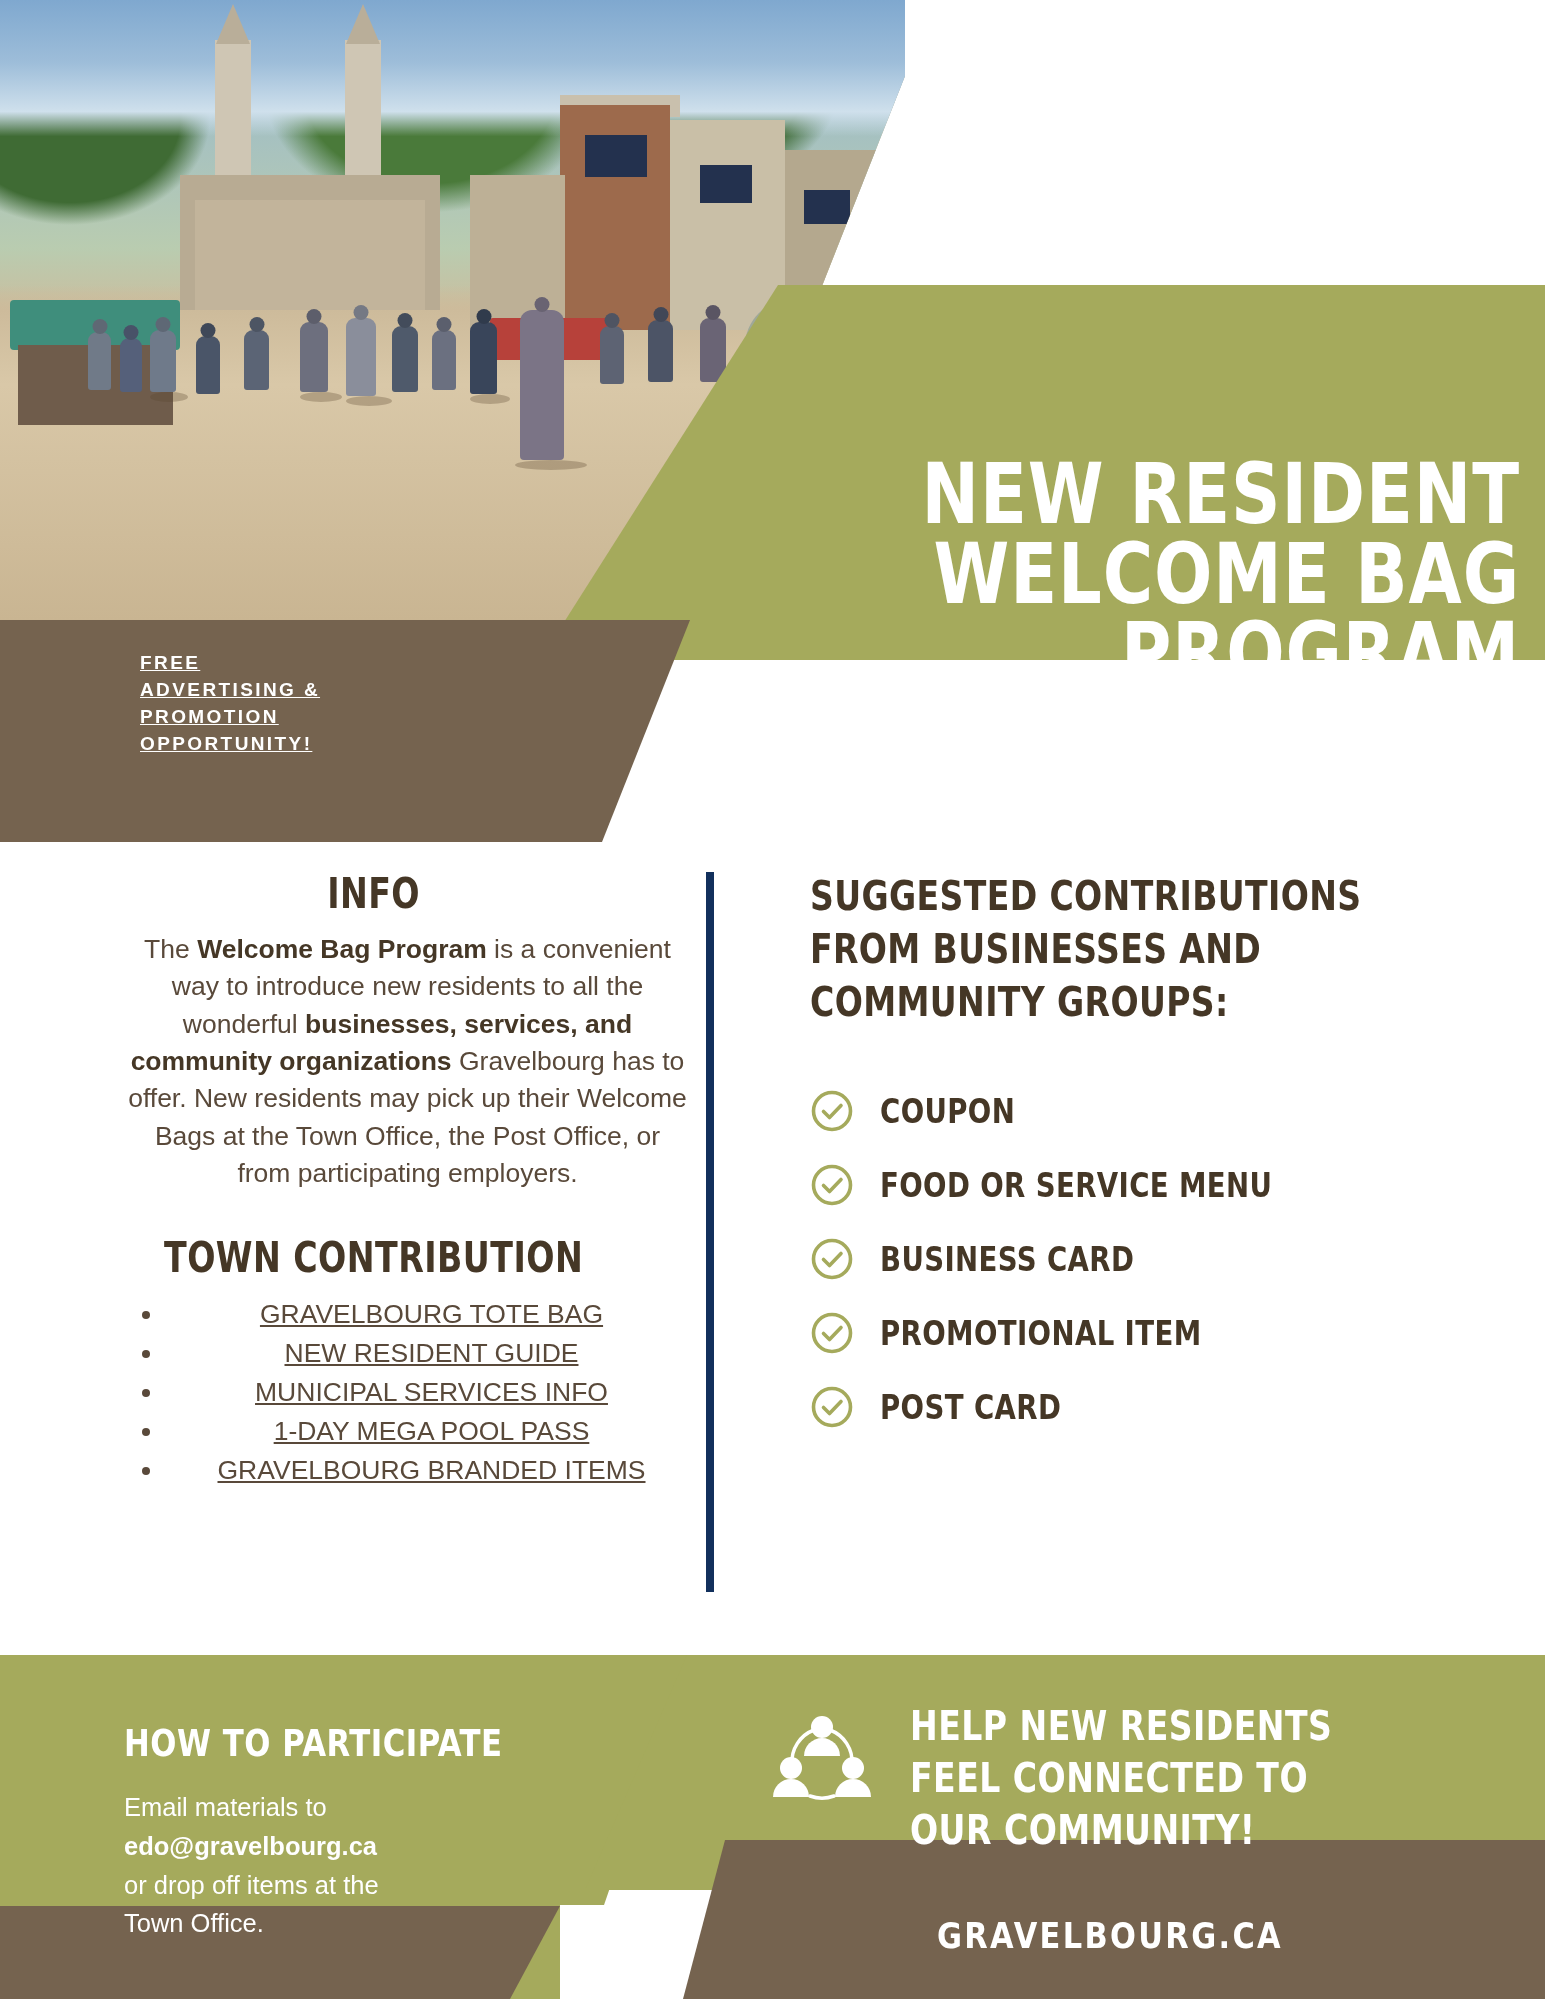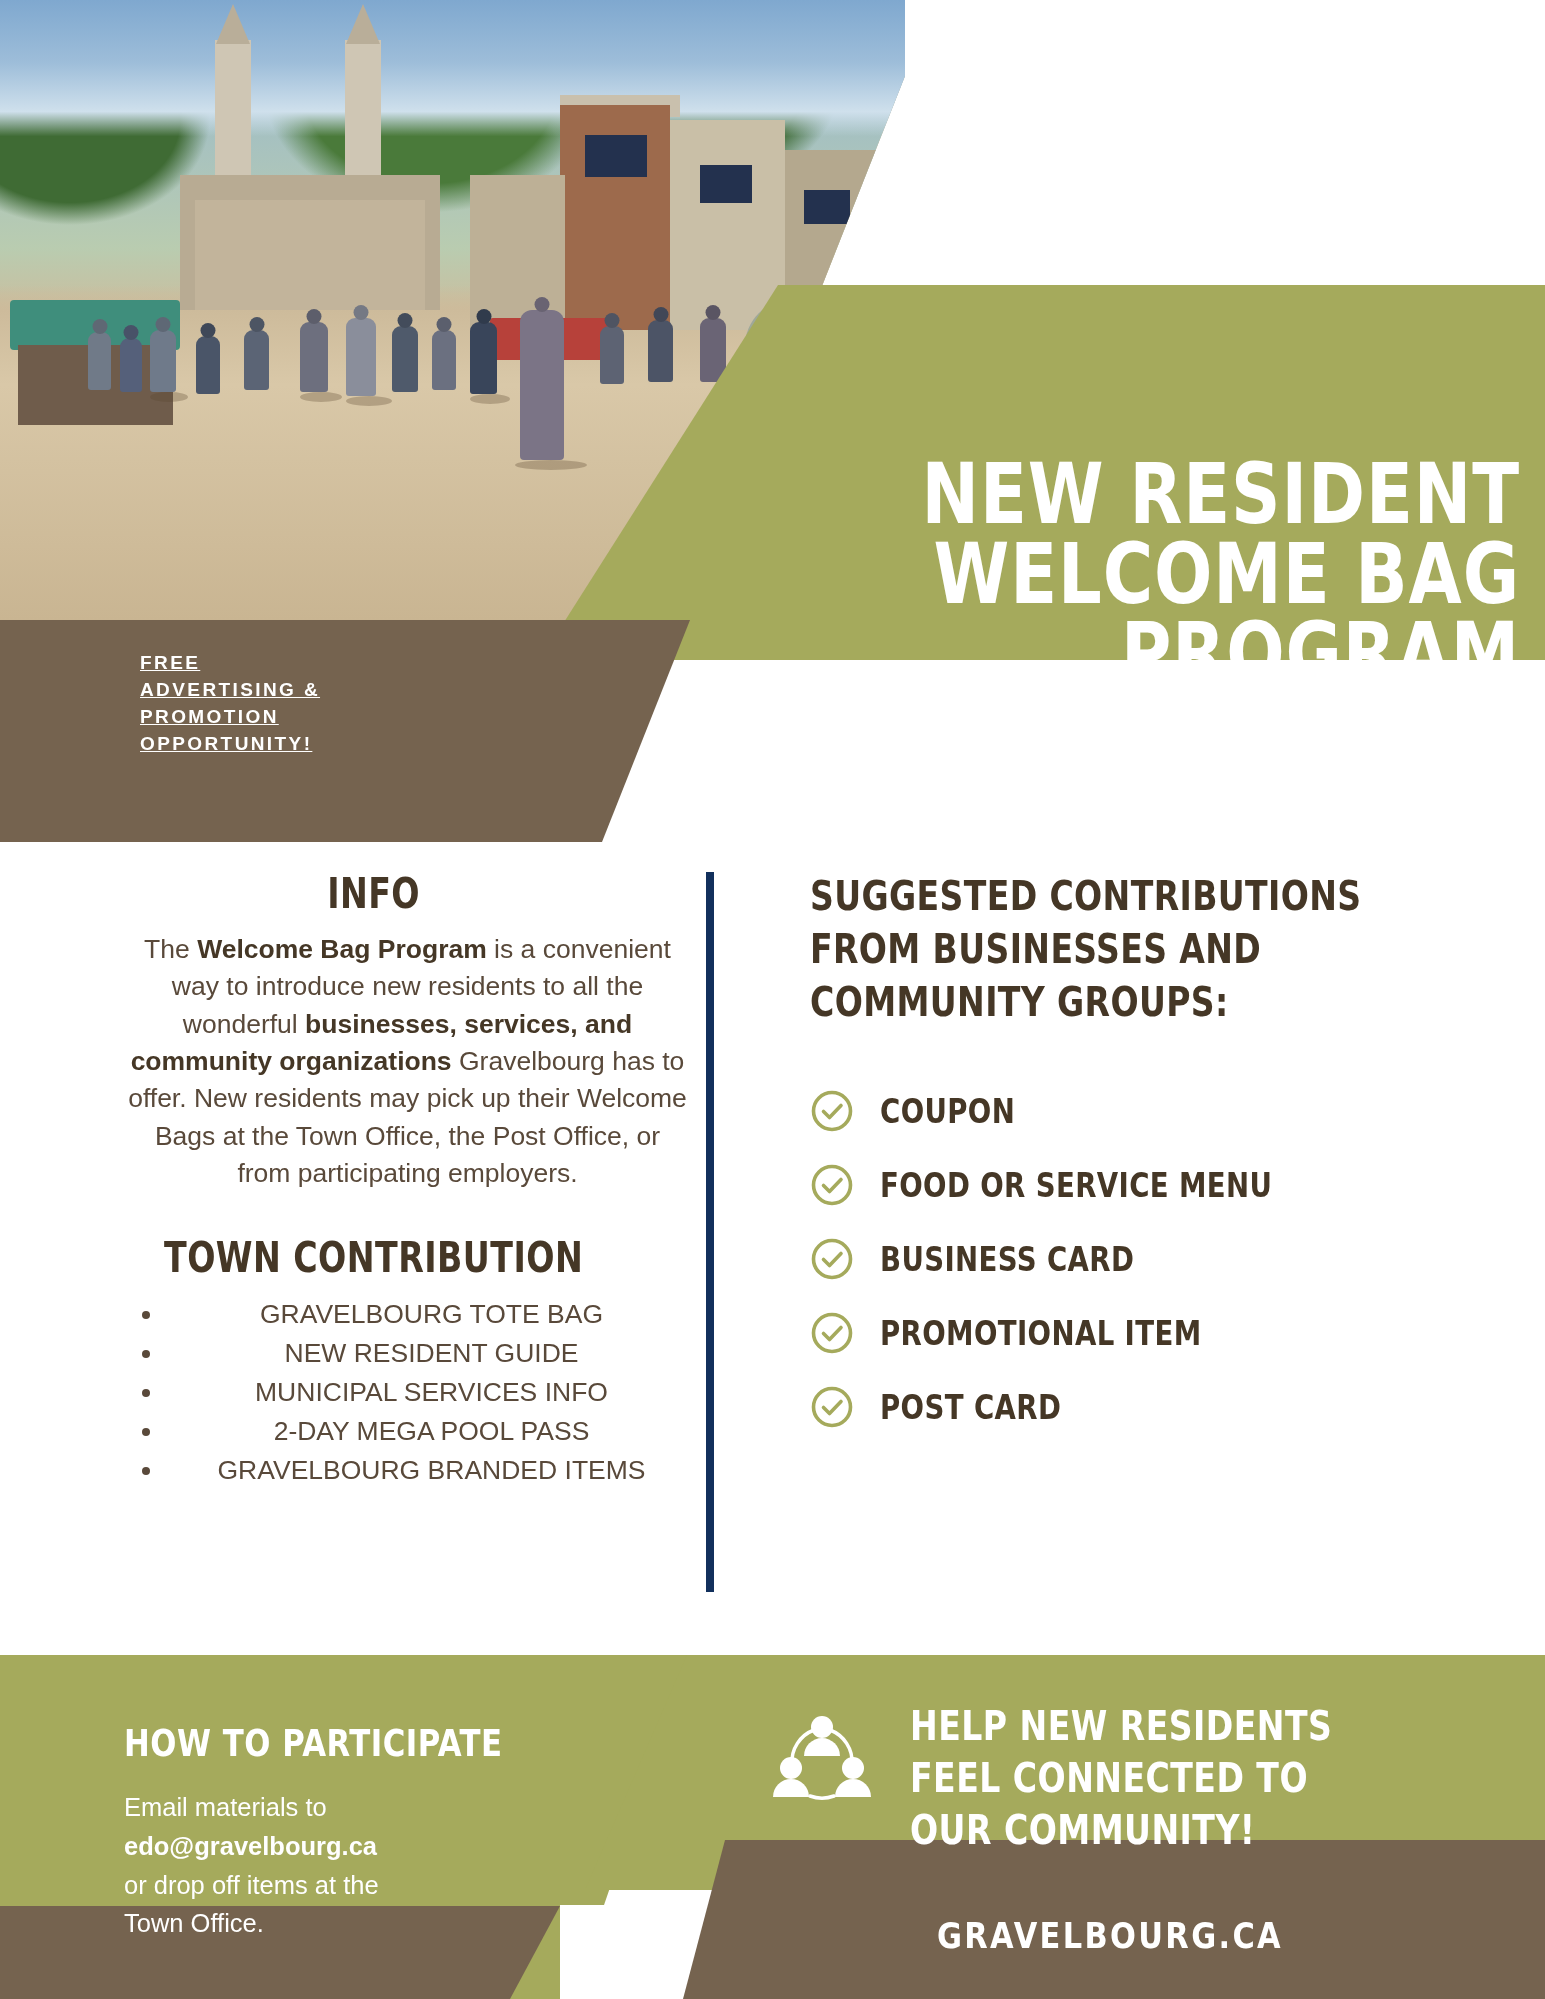--- a/index.html
+++ b/index.html
@@ -97,21 +97,21 @@
     margin:0 0 16px 0;color:#453726;
     font-family:"DejaVu Sans Condensed","Liberation Sans Narrow","Liberation Sans",sans-serif;
     font-weight:bold;font-size:42px;letter-spacing:.5px;line-height:1;
     transform:scaleX(.88);transform-origin:left center;
   }
   #infobody{color:#59493a;font-size:26.5px;line-height:1.41;}
   #infobody b{color:#453726;font-weight:bold;}
   #towncontrib{margin-top:44px;}
   #contriblist{margin:6px 0 0 0;padding:0 0 0 40px;color:#59493a;
     font-size:26.5px;line-height:1.48;list-style:disc;}
-  #contriblist li{margin:0;padding-left:8px;}
+  #contriblist li{margin:0;padding-left:8px;text-decoration:underline;}
 
   #rightcol{left:810px;top:870px;width:640px;}
   #sugg{
     color:#453726;margin:0;
     font-family:"DejaVu Sans Condensed","Liberation Sans Narrow","Liberation Sans",sans-serif;
     font-weight:bold;font-size:40px;line-height:1.32;letter-spacing:.4px;
     transform:scaleX(.92);transform-origin:left center;
   }
   #sugg span{display:block;white-space:nowrap;}
   #checklist{margin:46px 0 0 0;padding:0;list-style:none;}
@@ -240,21 +240,21 @@
 <div class="layer" id="leftcol">
   <h2 class="head">INFO</h2>
   <div id="infobody">The <b>Welcome Bag Program</b> is a convenient way to introduce new residents to all the wonderful <b>businesses, services, and community organizations</b> Gravelbourg has to offer. New residents may pick up their Welcome Bags at the Town Office, the Post Office, or from participating employers.</div>
 
   <div id="towncontrib">
     <h2 class="head">TOWN CONTRIBUTION</h2>
     <ul id="contriblist">
         <li>GRAVELBOURG TOTE BAG</li>
         <li>NEW RESIDENT GUIDE</li>
         <li>MUNICIPAL SERVICES INFO</li>
-        <li>2-DAY MEGA POOL PASS</li>
+        <li>1-DAY MEGA POOL PASS</li>
         <li>GRAVELBOURG BRANDED ITEMS</li>
       </ul>
   </div>
 </div>
 
 <div class="layer" id="rightcol">
   <div id="sugg">
     <span>SUGGESTED CONTRIBUTIONS</span>
     <span>FROM BUSINESSES AND</span>
     <span>COMMUNITY GROUPS:</span>

